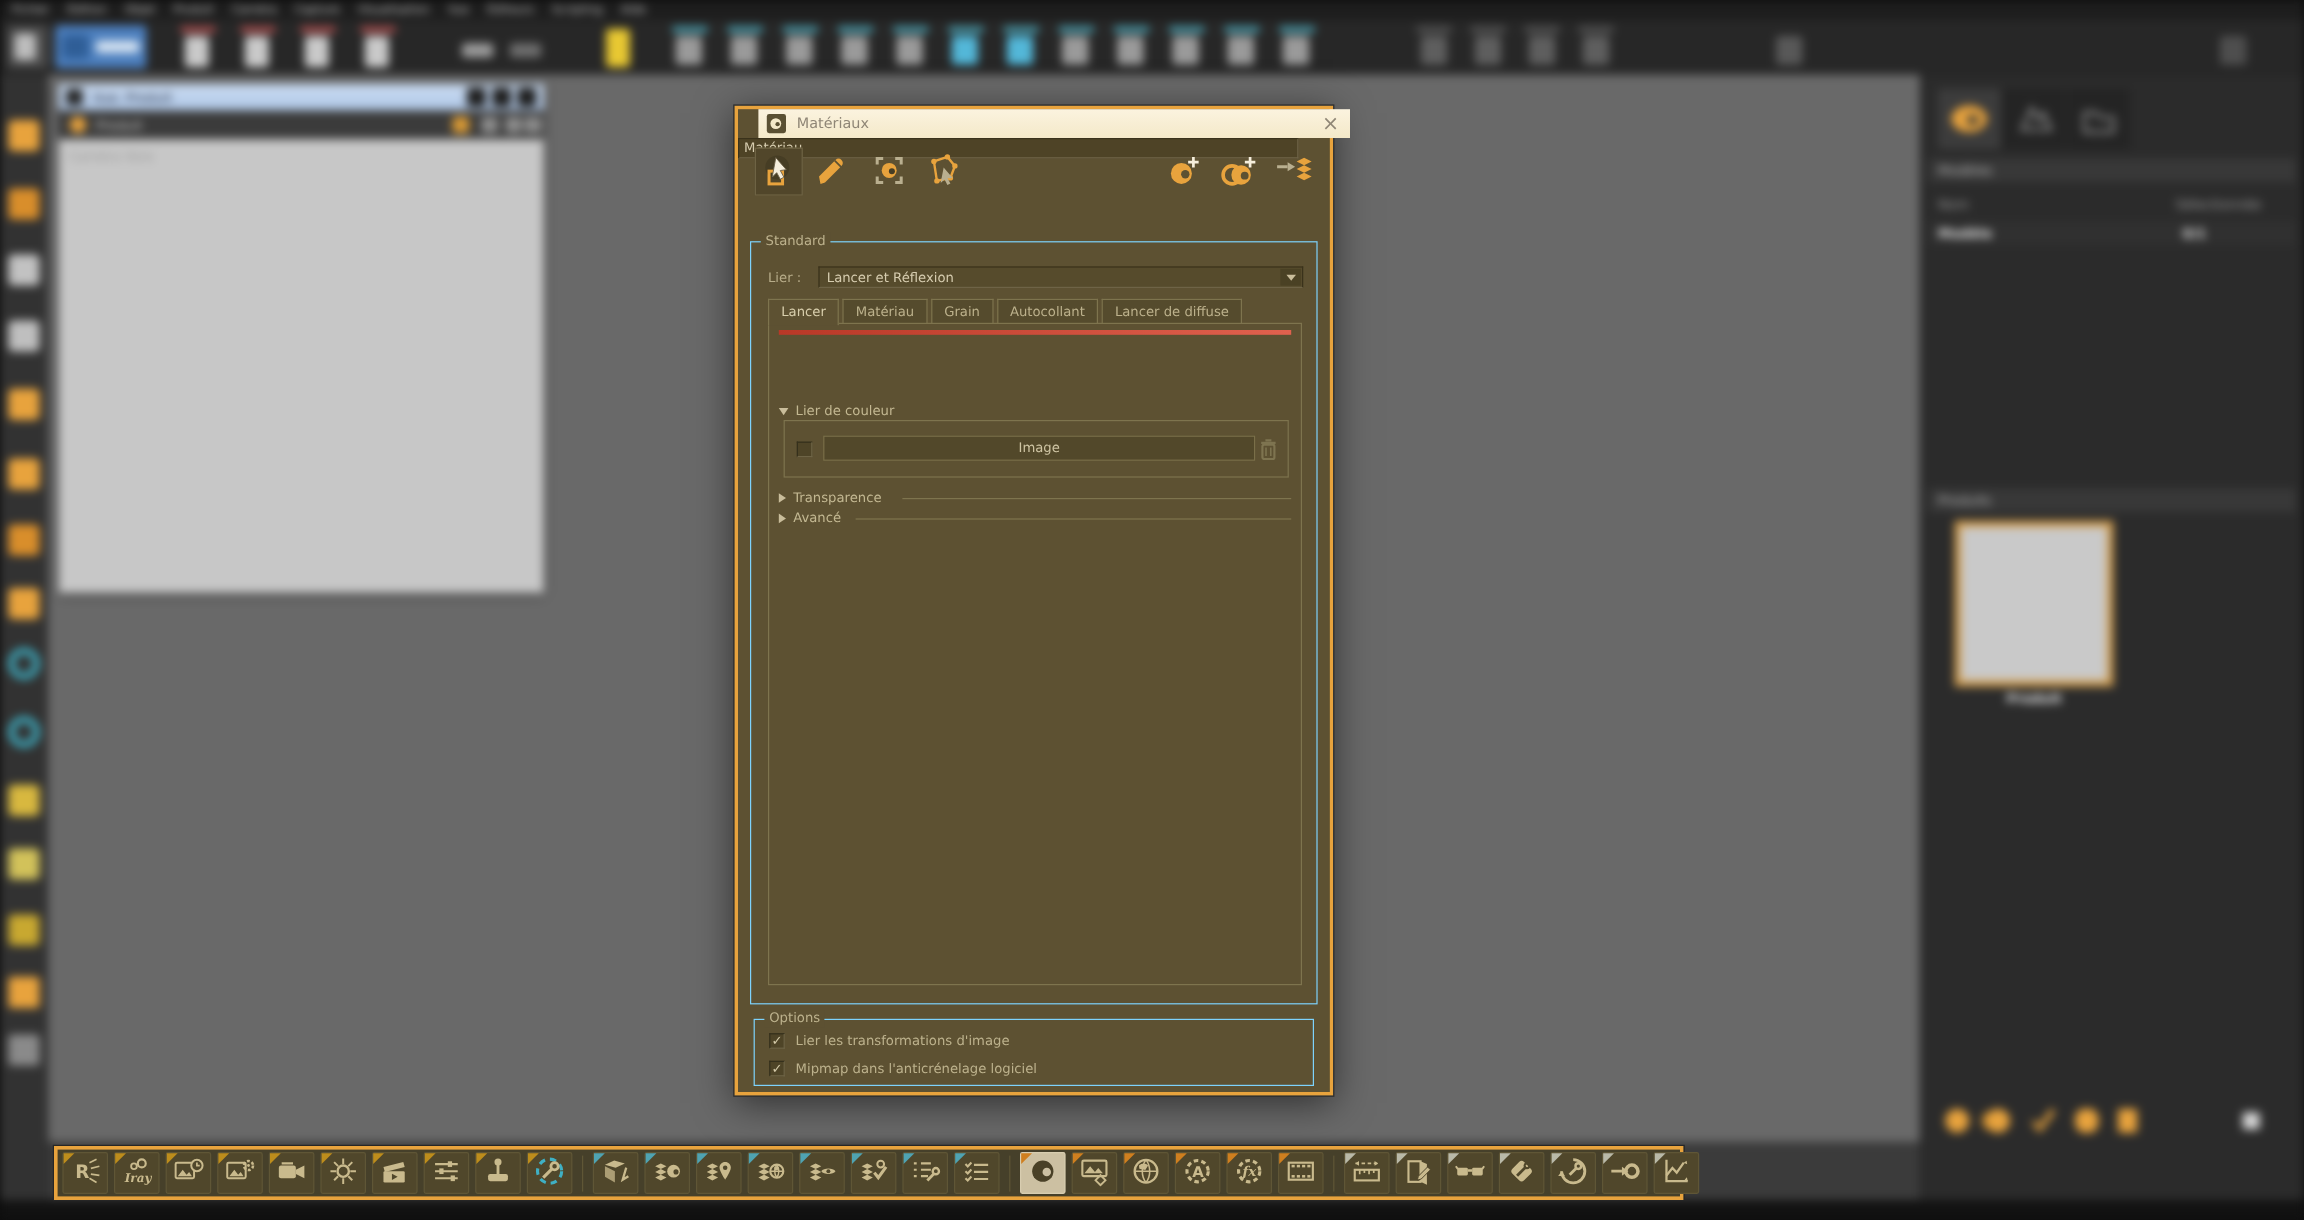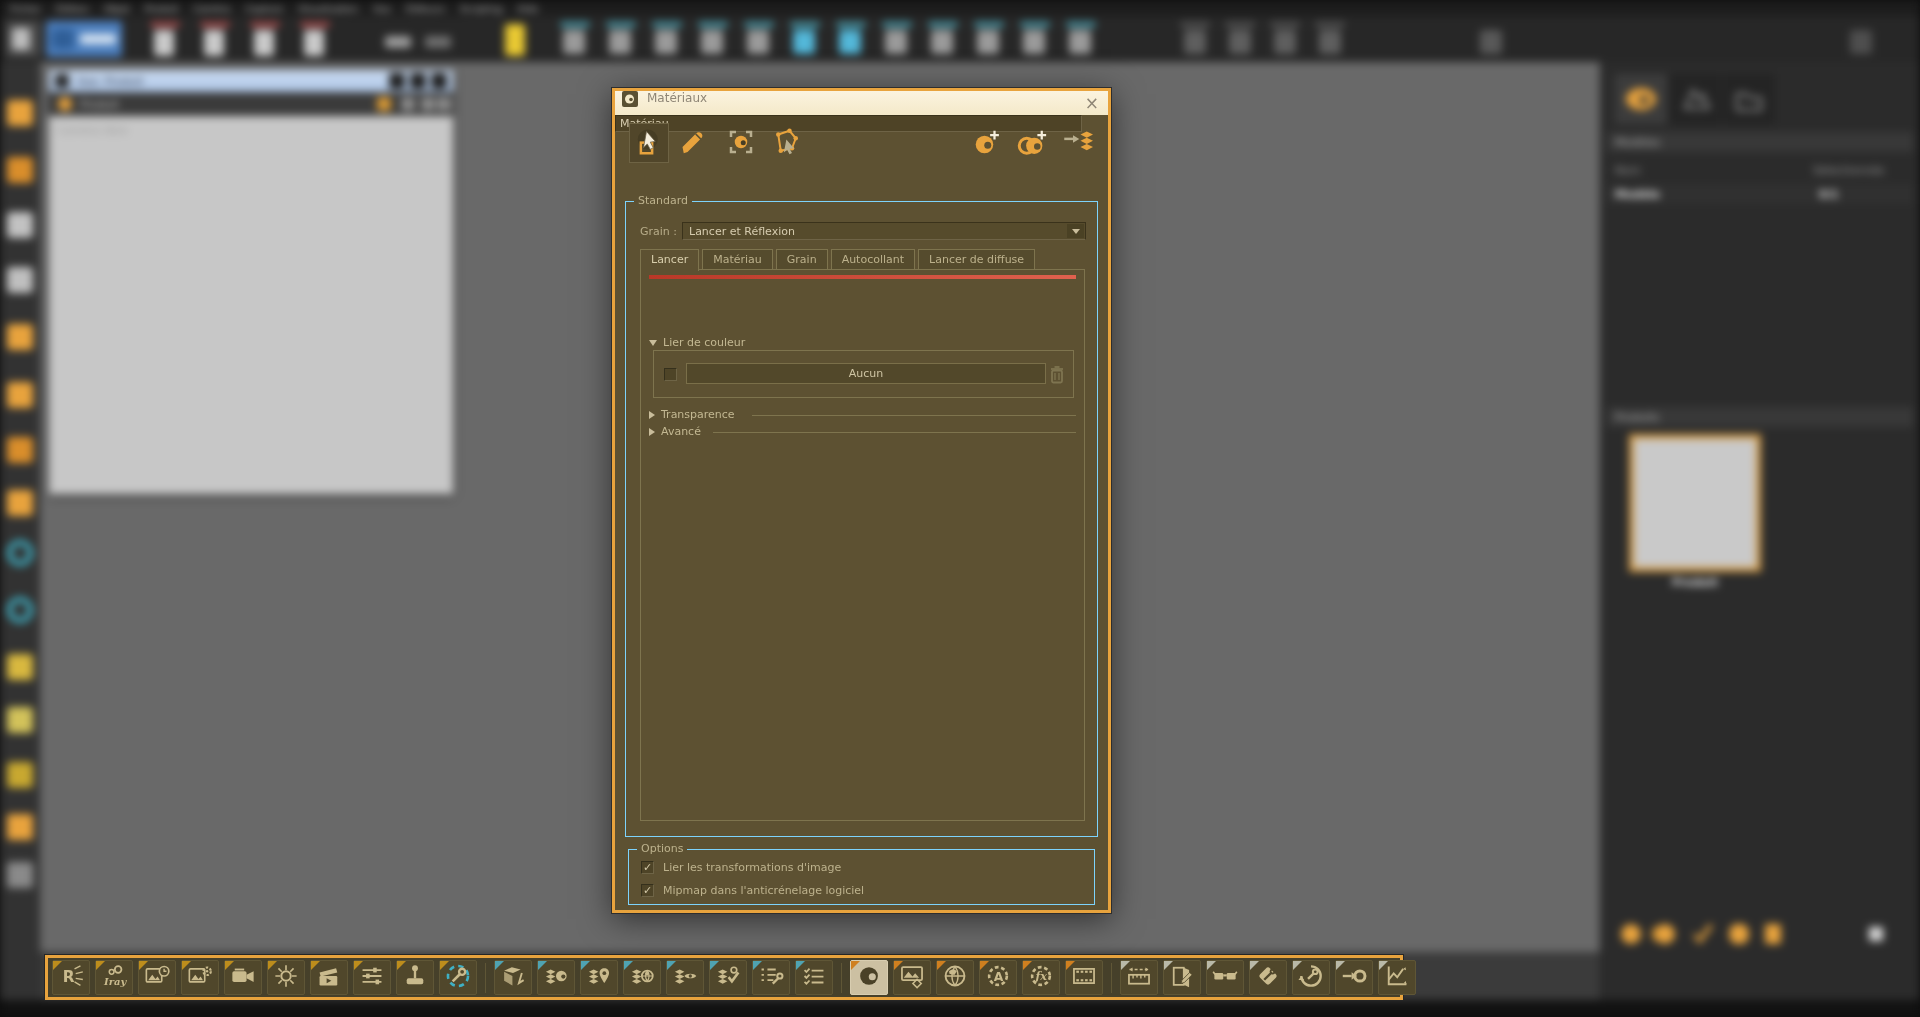--- a/index.html
+++ b/index.html
@@ -47,23 +47,23 @@
               border:5px solid #D29A45; }
   #rp-thumb-label { position:absolute; left:28px; top:514px; width:132px; text-align:center;
                     color:#EFEFEF; font-weight:bold; }
   .rp-ico { position:absolute; top:862px; width:20px; height:20px; }
 
   
   
   #dialog { left:612px; top:88px; width:499px; height:825px; background:#5D5132;
             border:3px solid #E8A33D; outline:1px solid #2E2E2E;
             box-shadow:0 6px 30px rgba(0,0,0,.55); }
-  #dlg-titlebar { left:0; top:0; width:493px; height:24px;
+  #dlg-titlebar { left:17px; top:0; width:493px; height:24px;
                   background:linear-gradient(#FBF3DF,#F4E9C9);
-                  display:flex; }
+                  display:flex; align-items:center; }
   #dlg-title-icon { width:16px; height:16px; background:#5A5033; border-radius:2px; margin:0 9px 0 7px;
                     display:flex; align-items:center; justify-content:center; }
   #dlg-title { color:#8F8676; font-size:12px; }
   #dlg-close { position:absolute; right:9px; top:2px; color:#8F8676; font-size:17px; line-height:20px; cursor:default; }
   #dlg-body { left:0; top:24px; width:493px; height:795px; background:#5D5132; }
 
   .tool-btn { position:absolute; top:8px; width:40px; height:40px; display:flex; align-items:center; justify-content:center; }
   .tool-btn.active { background:#51462A; border:1px solid #6E6344; }
 
   #dlg-name-field { left:13px; top:54px; width:467px; height:17px; background:#4E4326;
@@ -366,21 +366,21 @@
                 </g>
               </svg></span>
           </div>
         </div>
 
       <div id="dlg-name-field">Matériau</div>
 
       <div id="grp-standard" class="grp">
         <span class="grp-label">Standard</span>
 
-        <span id="type-label" class="abs">Grain :</span>
+        <span id="type-label" class="abs">Lier :</span>
         <div id="type-select">
           <span>Lancer et Réflexion</span>
           <span id="type-arrow">
               <i></i>
             </span>
         </div>
 
         <div id="tabs-row">
             <div class="tab active">Lancer</div>
             <div class="tab">Matériau</div>
@@ -393,21 +393,21 @@
           <div id="red-line"></div>
 
 
           <div class="sect-hdr" style="top:66px">
             <span class="tri-down"></span>
             <span>Lier de couleur</span>
           </div>
 
           <div id="img-box">
             <span id="img-checkbox" class="cb"></span>
-            <div id="btn-aucun">Aucun</div>
+            <div id="btn-aucun">Image</div>
             <div id="trash-btn">
               <svg width="20" height="22" viewBox="0 0 20 22">
                 <path d="M4 6h12" stroke="#7E7450" stroke-width="1.8" fill="none"></path>
                 <path d="M7.5 4h5" stroke="#7E7450" stroke-width="1.8" fill="none"></path>
                 <rect x="5" y="7.5" width="10" height="12" rx="1.5" fill="none" stroke="#7E7450" stroke-width="1.8"></rect>
                 <path d="M8 10v7M12 10v7" stroke="#7E7450" stroke-width="1.3" fill="none"></path>
               </svg>
             </div>
           </div>
 

